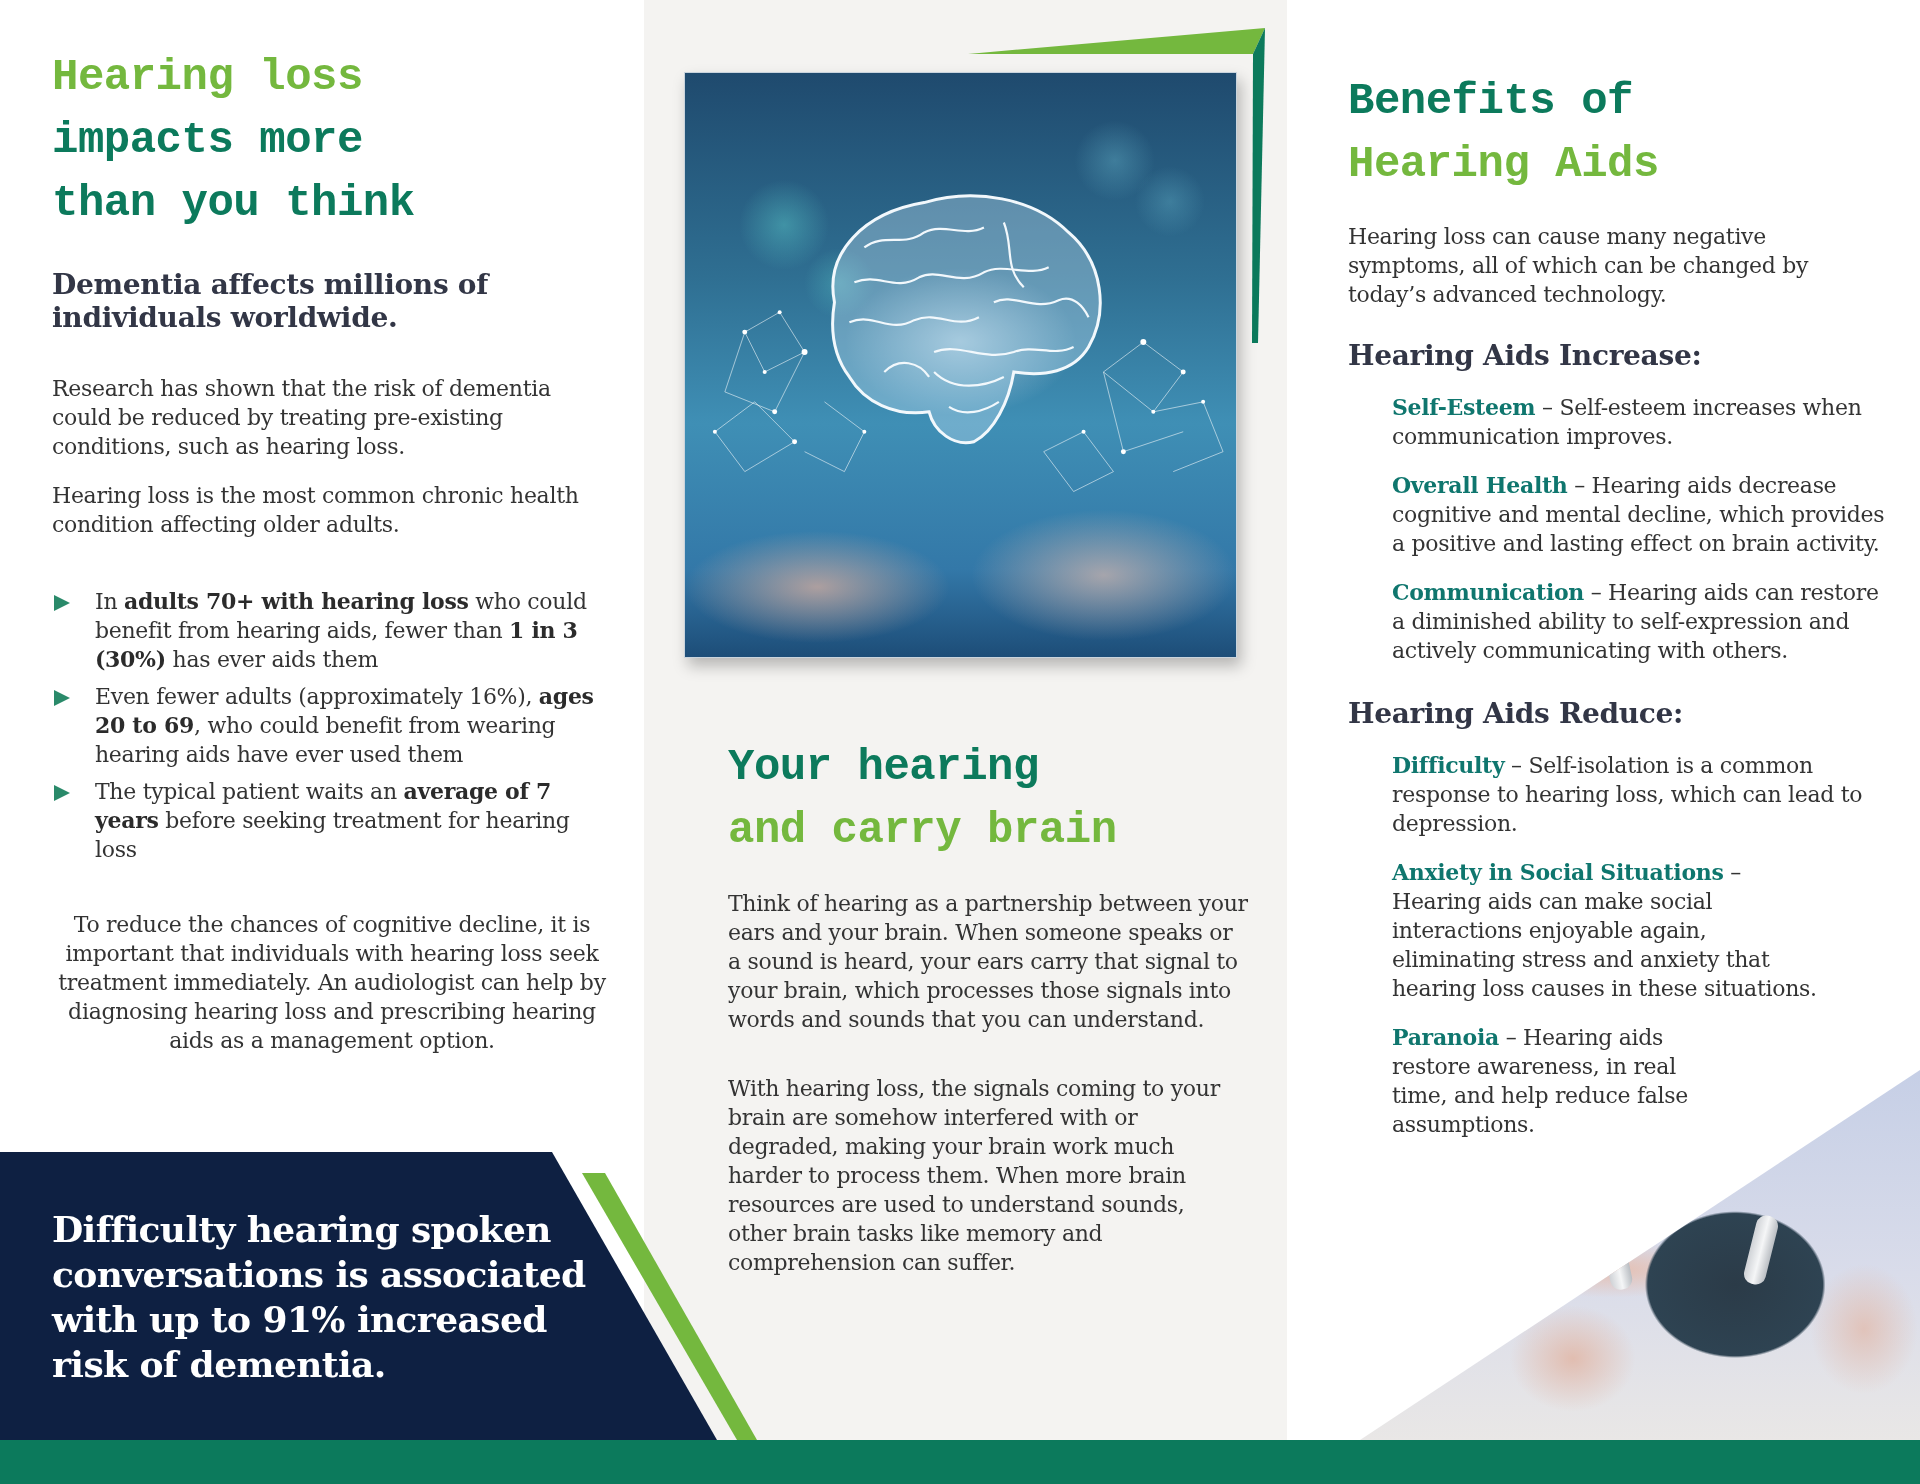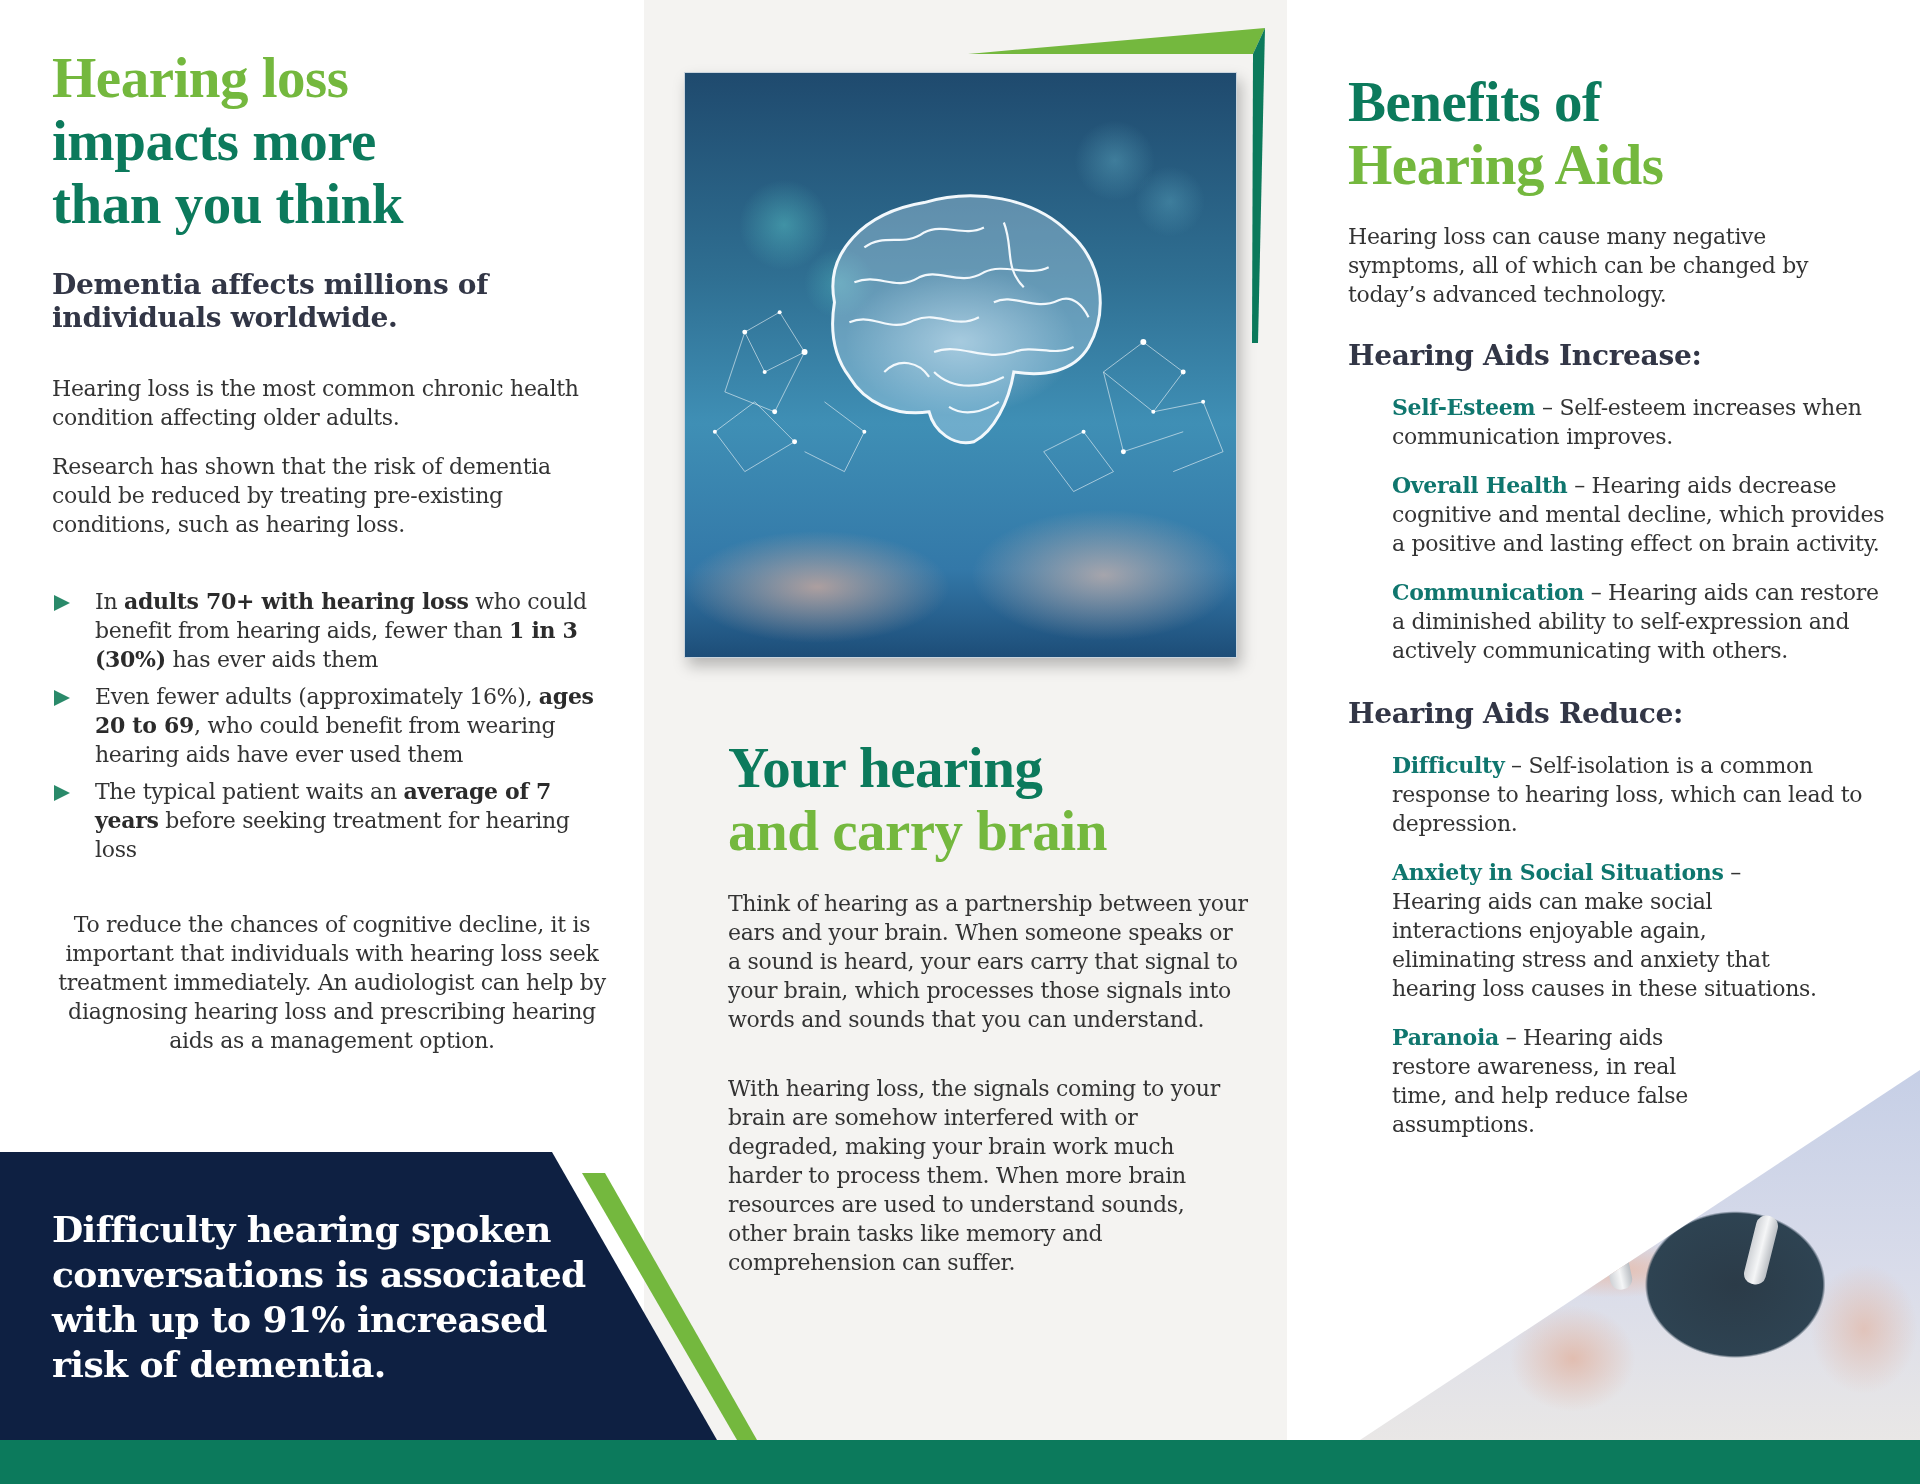--- a/index.html
+++ b/index.html
@@ -6,21 +6,21 @@
   html, body { width: 1920px; height: 1484px; overflow: hidden; background: #ffffff; }
   body { position: relative; font-family: "DejaVu Serif", "Liberation Serif", serif; color: #333333; }
 
   .abs { position: absolute; }
 
   
   .mid-panel { left: 644px; top: 0; width: 643px; height: 1440px; background: #f4f3f1; }
   .footer-band { left: 0; top: 1440px; width: 1920px; height: 44px; background: #0c7a5c; }
 
   
-  .h-big { font-family: Liberation Serif, serif; font-weight: bold; font-size: 57px; line-height: 63px; letter-spacing: -0.5px; }
+  .h-big { font-family: Liberation Mono, monospace; font-weight: bold; font-size: 44px; line-height: 63px; letter-spacing: -0.5px; }
   .c-light { color: #74b83e; }
   .c-dark { color: #0c7a5c; }
   .h-sub { font-family: "DejaVu Serif", serif; font-weight: bold; font-size: 28px; line-height: 33px; color: #323646; letter-spacing: -0.3px; }
   .h-sec { font-family: "DejaVu Serif", serif; font-weight: bold; font-size: 28px; line-height: 34px; color: #323646; letter-spacing: -0.3px; }
 
   .body-text { font-family: "DejaVu Serif", serif; font-size: 22px; line-height: 29px; color: #333333; letter-spacing: -0.3px; }
   .body-text b { font-weight: bold; color: #2b2b2b; }
   .right-item b { color: #0f766e; }
 
   p + p { margin-top: 20px; }
@@ -138,22 +138,22 @@
 </div>
 
 <div class="abs left-col">
   <h1 class="h-big">
     <span class="c-light" style="display:block">Hearing loss</span>
     <span class="c-dark" style="display:block">impacts more</span>
     <span class="c-dark" style="display:block">than you think</span>
   </h1>
   <h2 class="h-sub">Dementia affects millions of individuals worldwide.</h2>
   <div class="intro">
+    <p class="body-text">Research has shown that the risk of dementia could be reduced by treating pre-existing conditions, such as hearing loss.</p>
     <p class="body-text">Hearing loss is the most common chronic health condition affecting older adults.</p>
-    <p class="body-text">Research has shown that the risk of dementia could be reduced by treating pre-existing conditions, such as hearing loss.</p>
   </div>
   <ul class="bullets">
     <li class="body-text">
       <span class="bullet-tri"></span>
       <span>In </span><b>adults 70+ with hearing loss</b><span> who could benefit from hearing aids, fewer than </span><b>1 in 3 (30%)</b><span> has ever aids them</span>
     </li>
     <li class="body-text">
       <span class="bullet-tri"></span>
       <span>Even fewer adults (approximately 16%), </span><b>ages 20 to 69</b><span>, who could benefit from wearing hearing aids have ever used them</span>
     </li>

